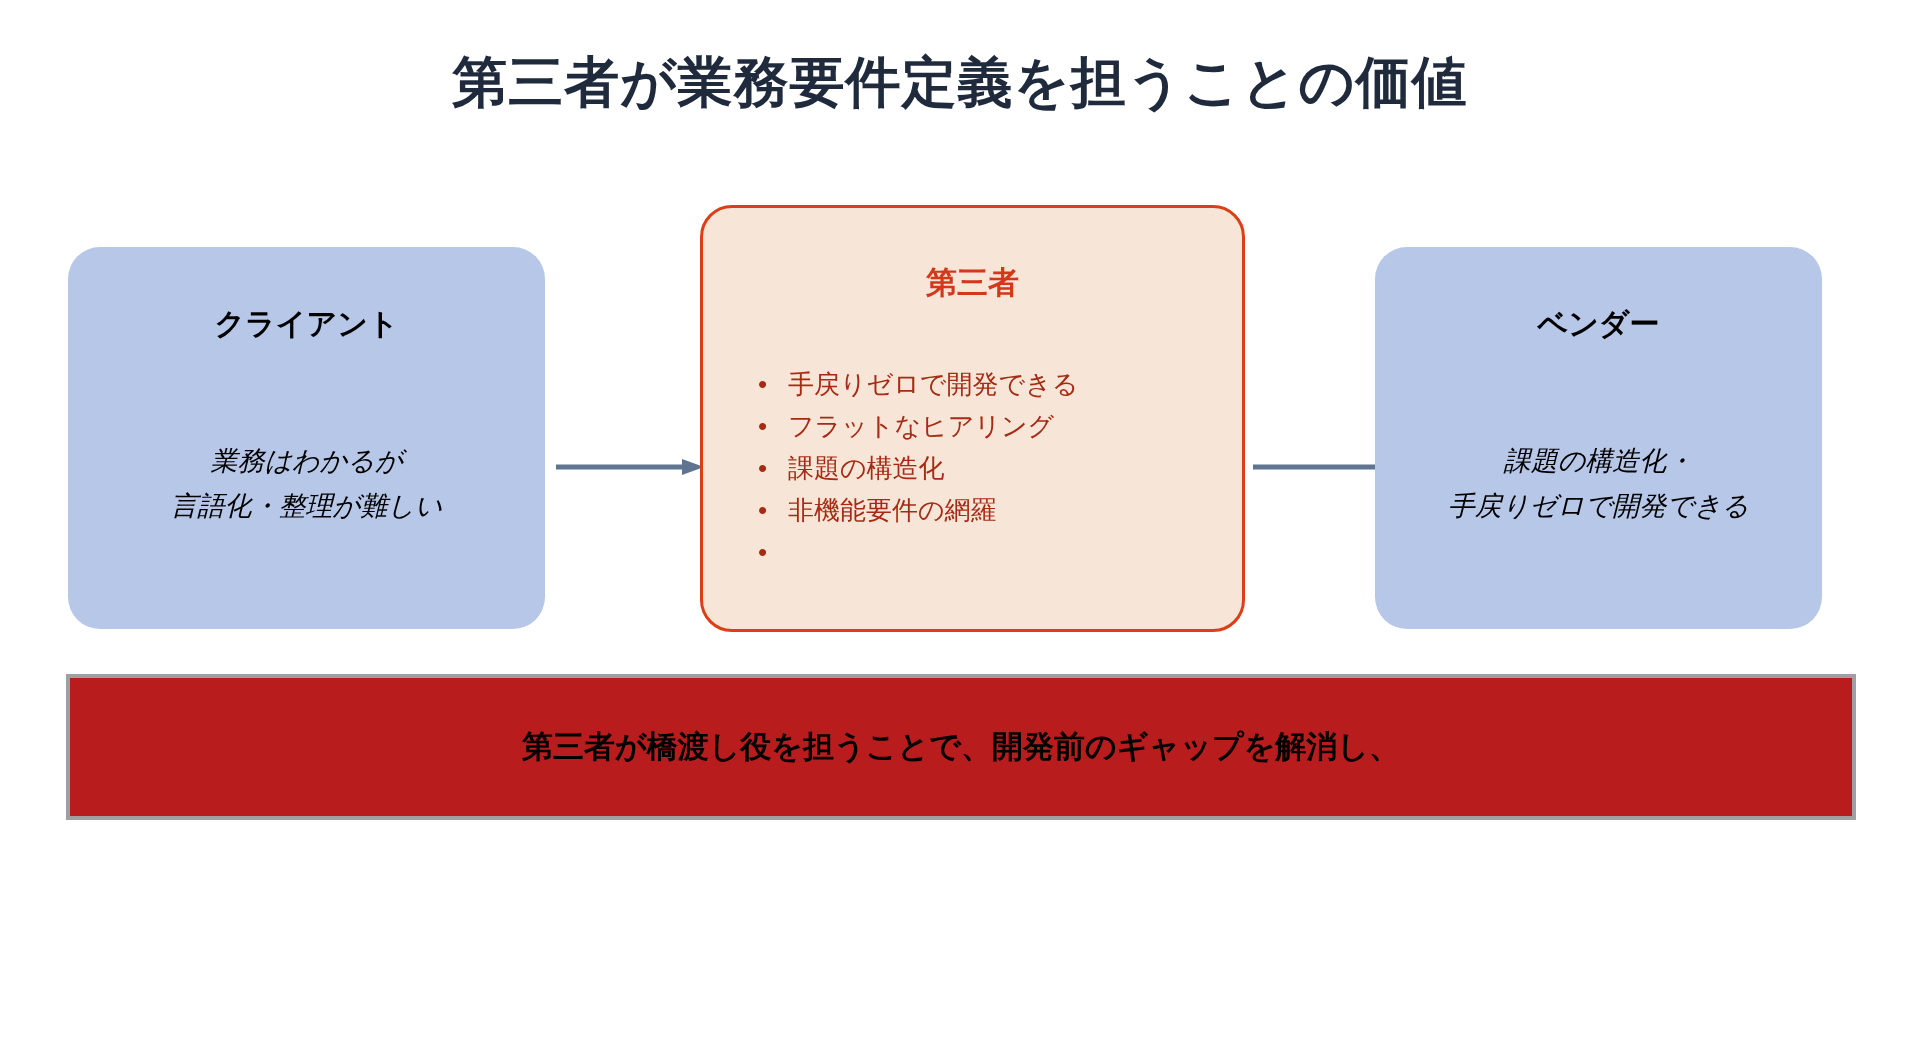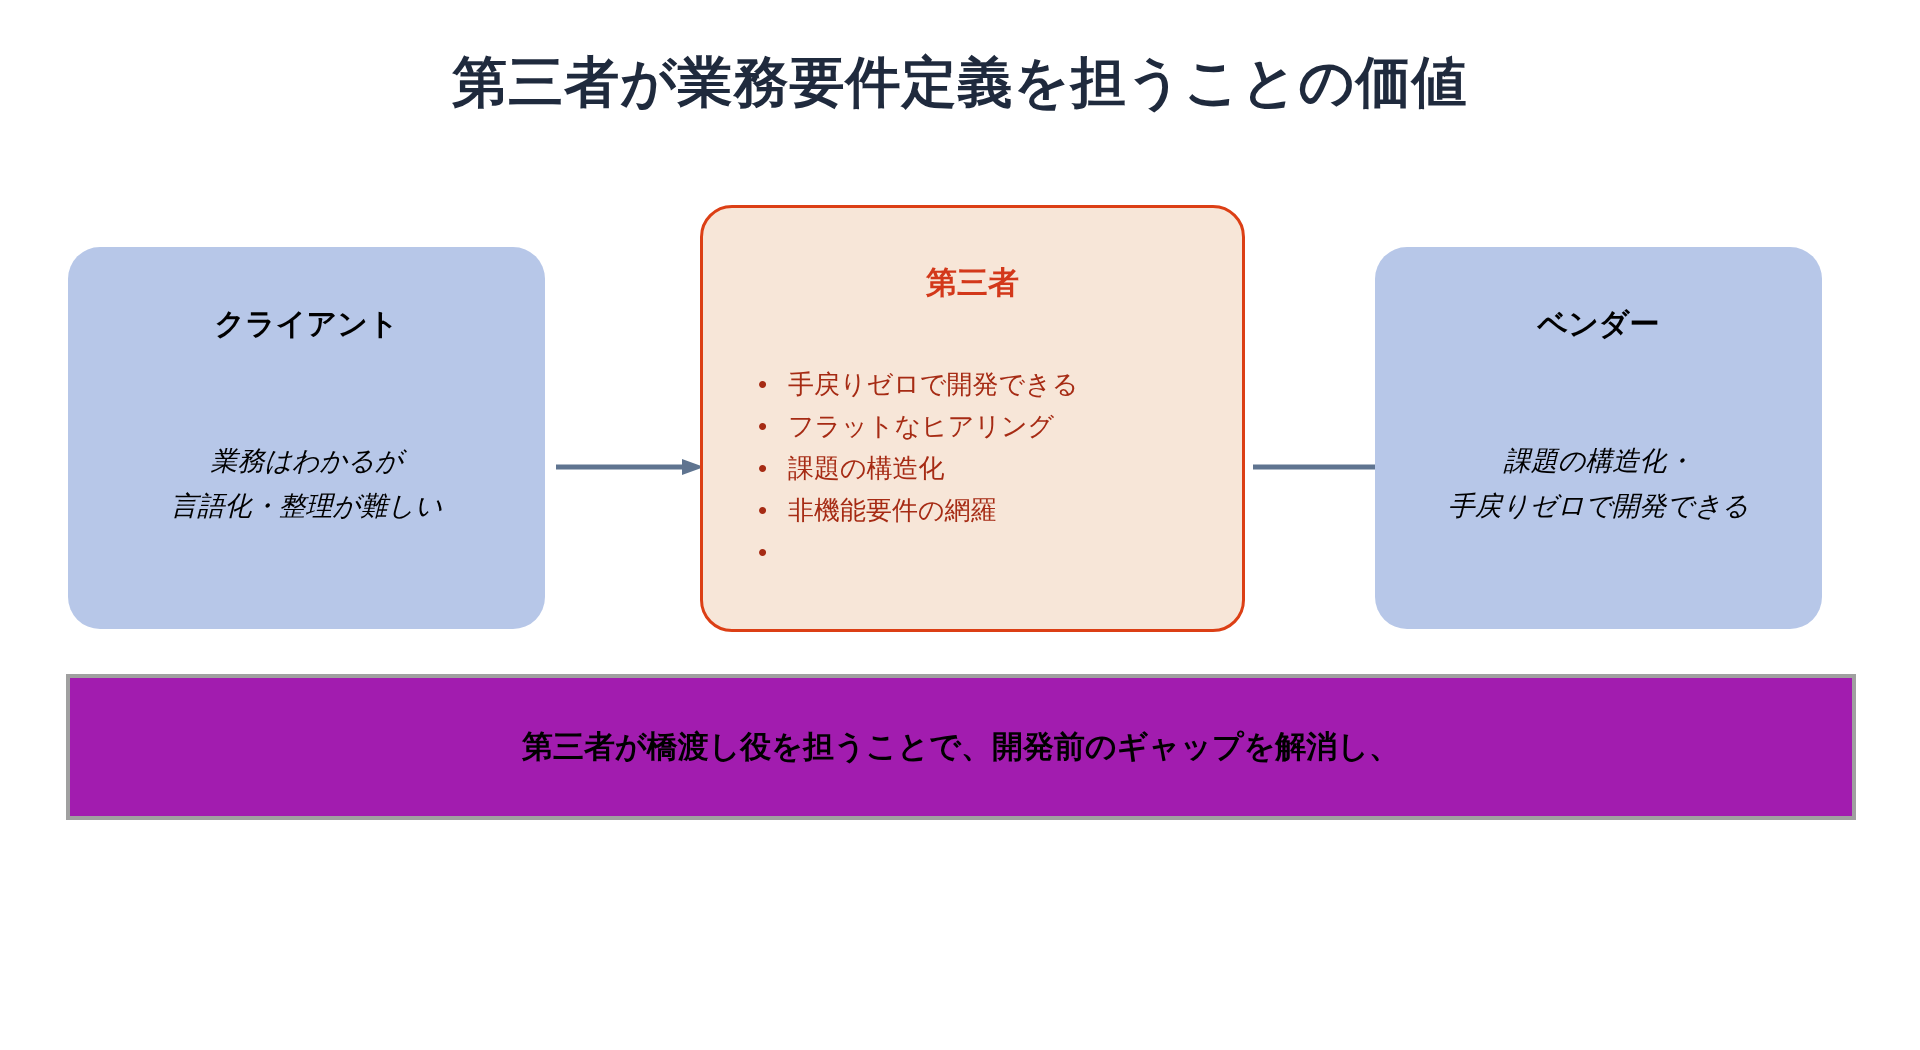--- a/index.html
+++ b/index.html
@@ -137,21 +137,21 @@
   .arrow svg { display: block; }
 
   
   .summary-box {
     position: absolute;
     left: 66px;
     top: 674px;
     width: 1790px;
     height: 146px;
     box-sizing: border-box;
-    background: #a21caf;
+    background: #b91c1c;
     border: 4px solid #a0a0a0;
     display: flex;
     flex-direction: column;
     align-items: center;
     justify-content: center;
   }
   .summary-line {
     font-size: 31px;
     line-height: 50px;
     font-weight: bold;

